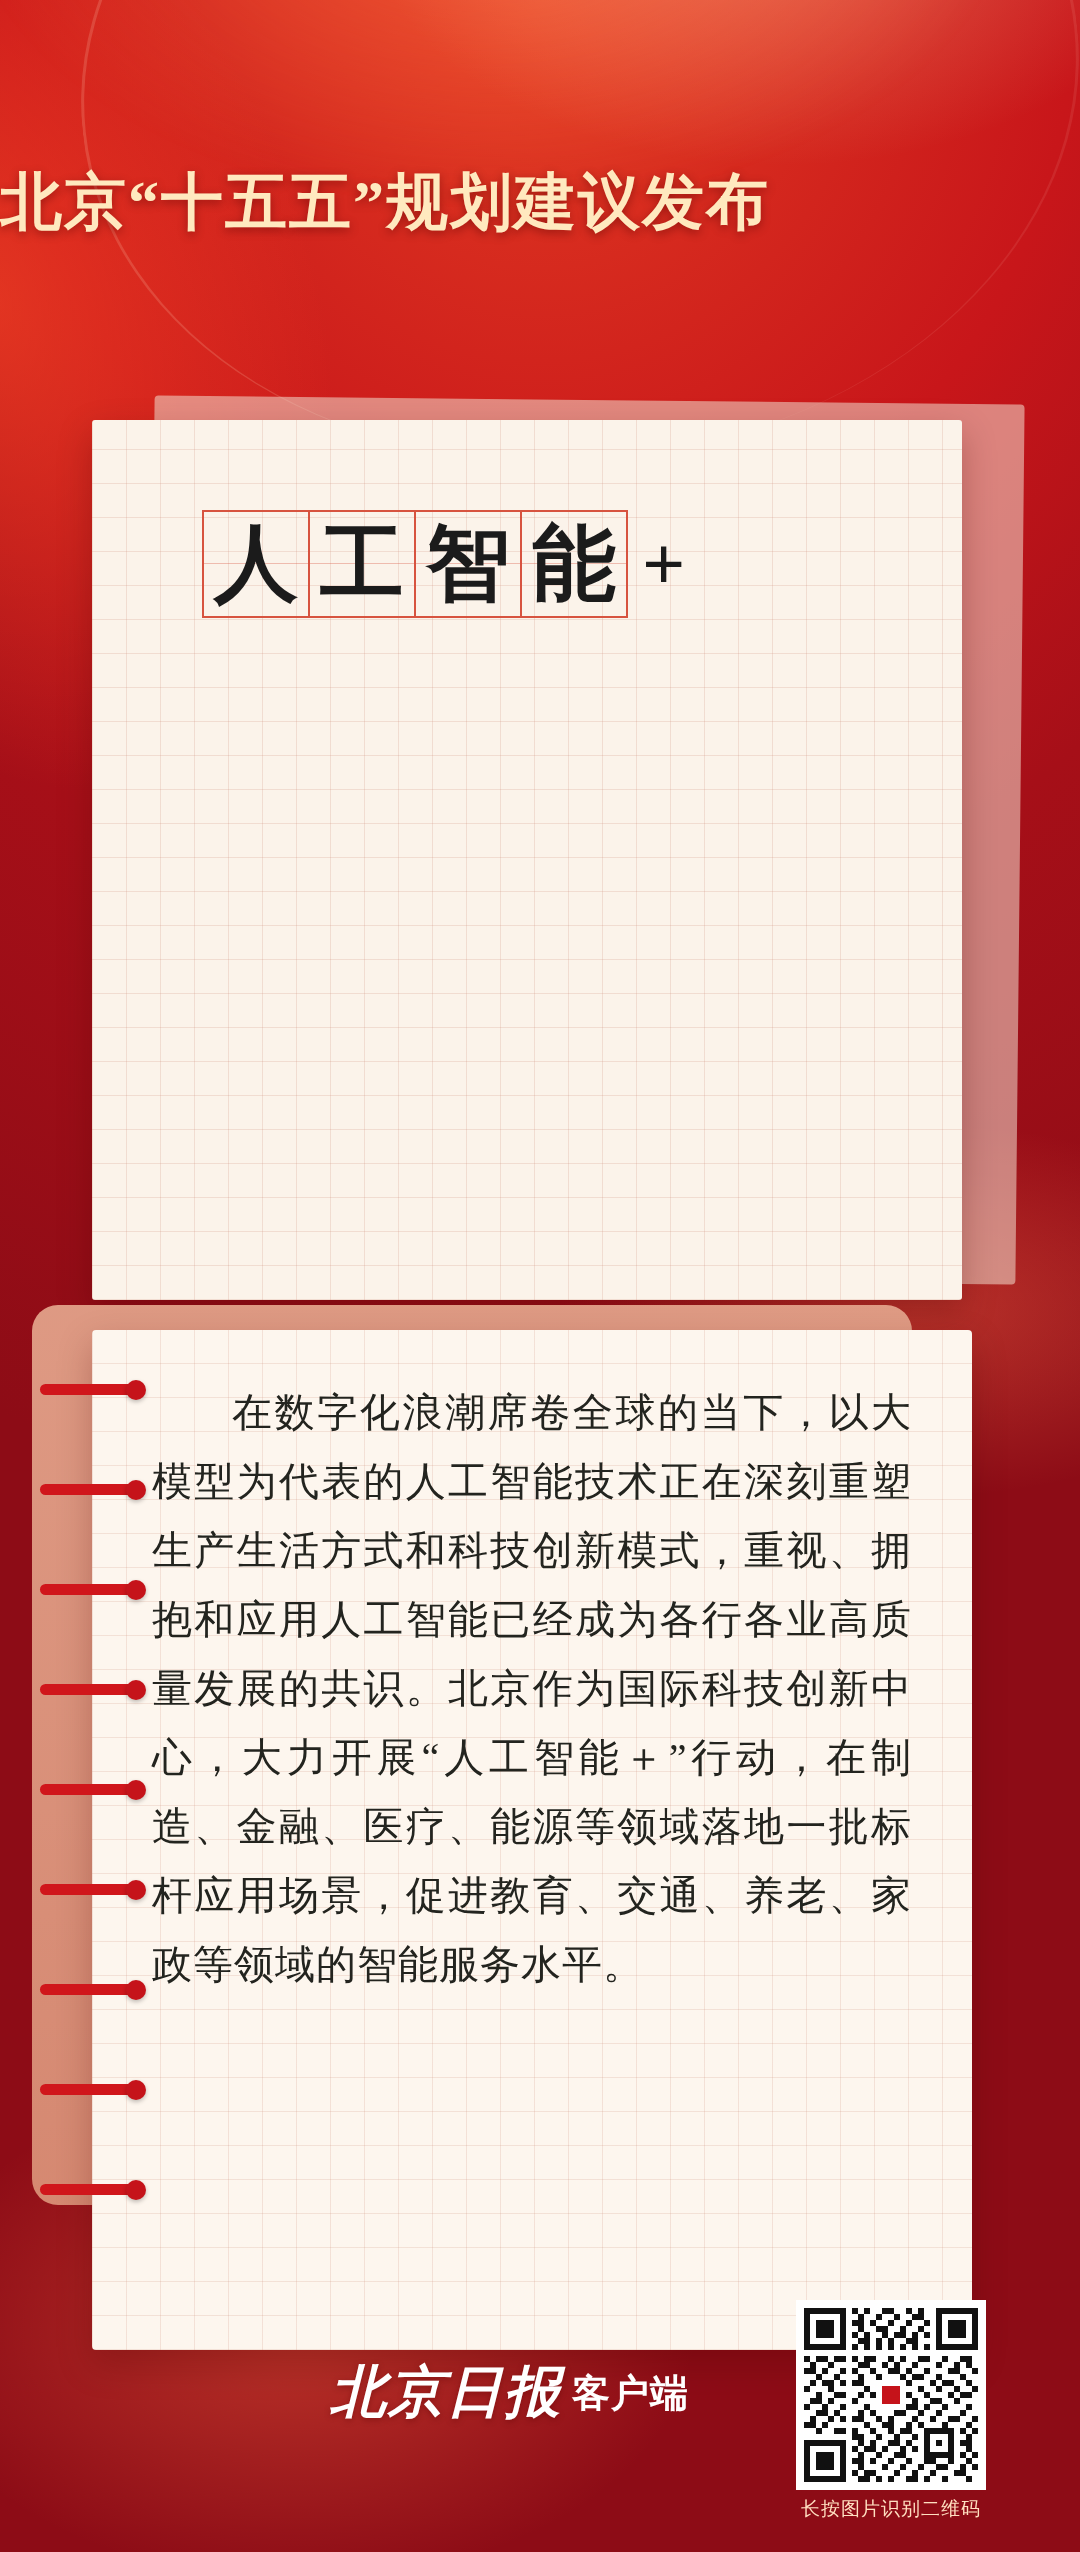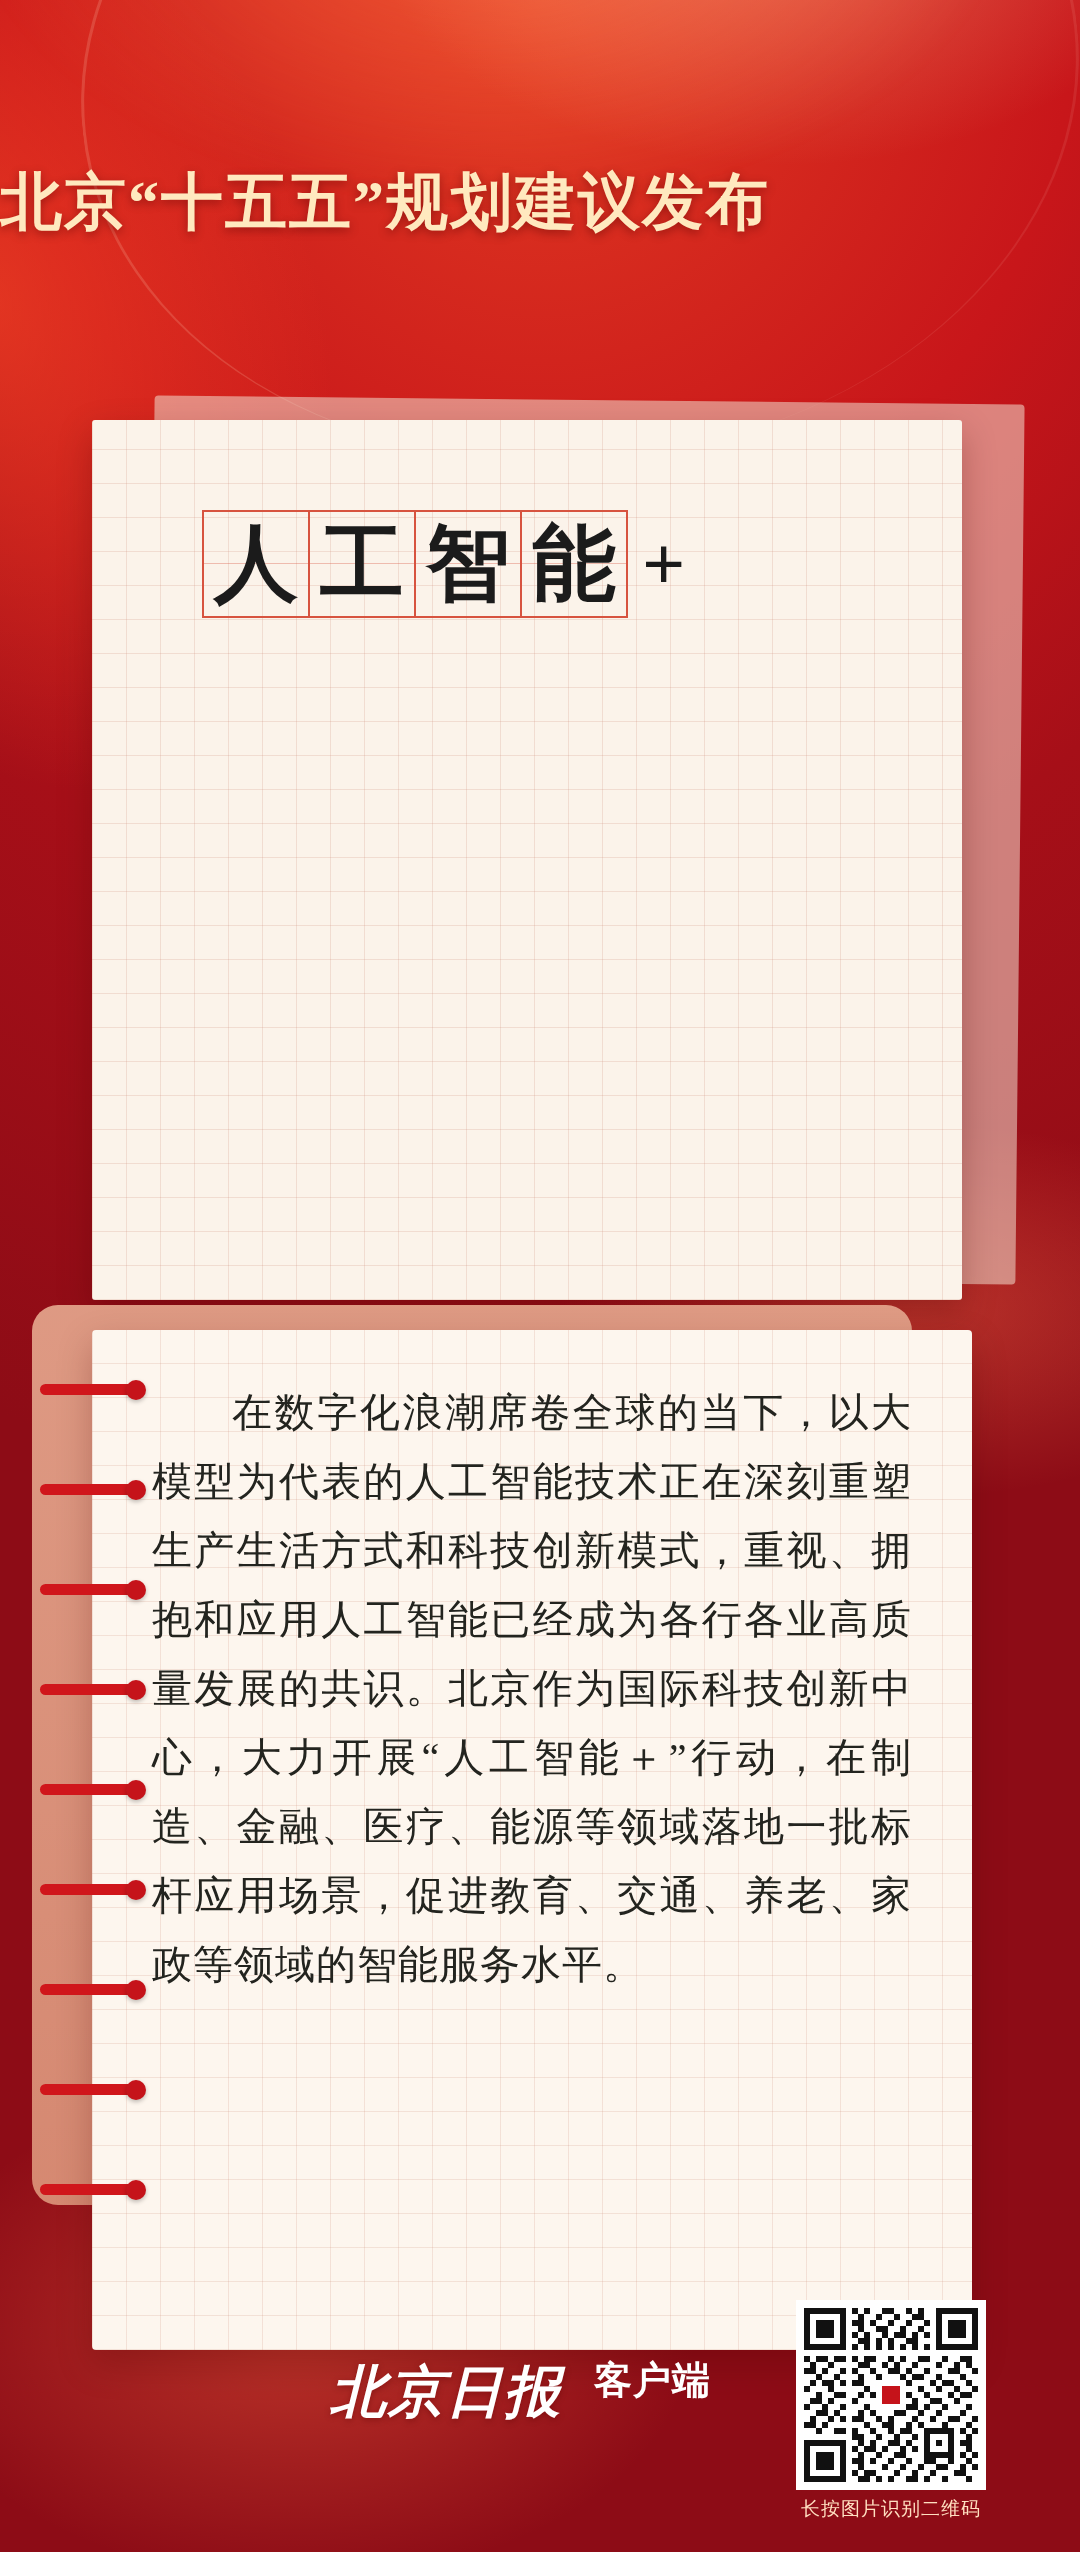--- a/index.html
+++ b/index.html
@@ -273,23 +273,22 @@
     border-radius: 50%;
     box-shadow: 0 2px 4px rgba(0,0,0,0.25);
   }
 
   
   .footer-logo {
     position: absolute;
     left: 330px;
     top: 2355px;
     display: flex;
-    align-items: flex-start;
+    align-items: center;
     z-index: 6;
-    gap: 22px;
   }
   .logo-main {
     font-family: "Liberation Serif", "DejaVu Serif", serif;
     font-weight: bold;
     font-style: italic;
     font-size: 56px;
     color: #ffffff;
     letter-spacing: 2px;
     text-shadow: 0 2px 6px rgba(90,0,0,0.4);
   }

